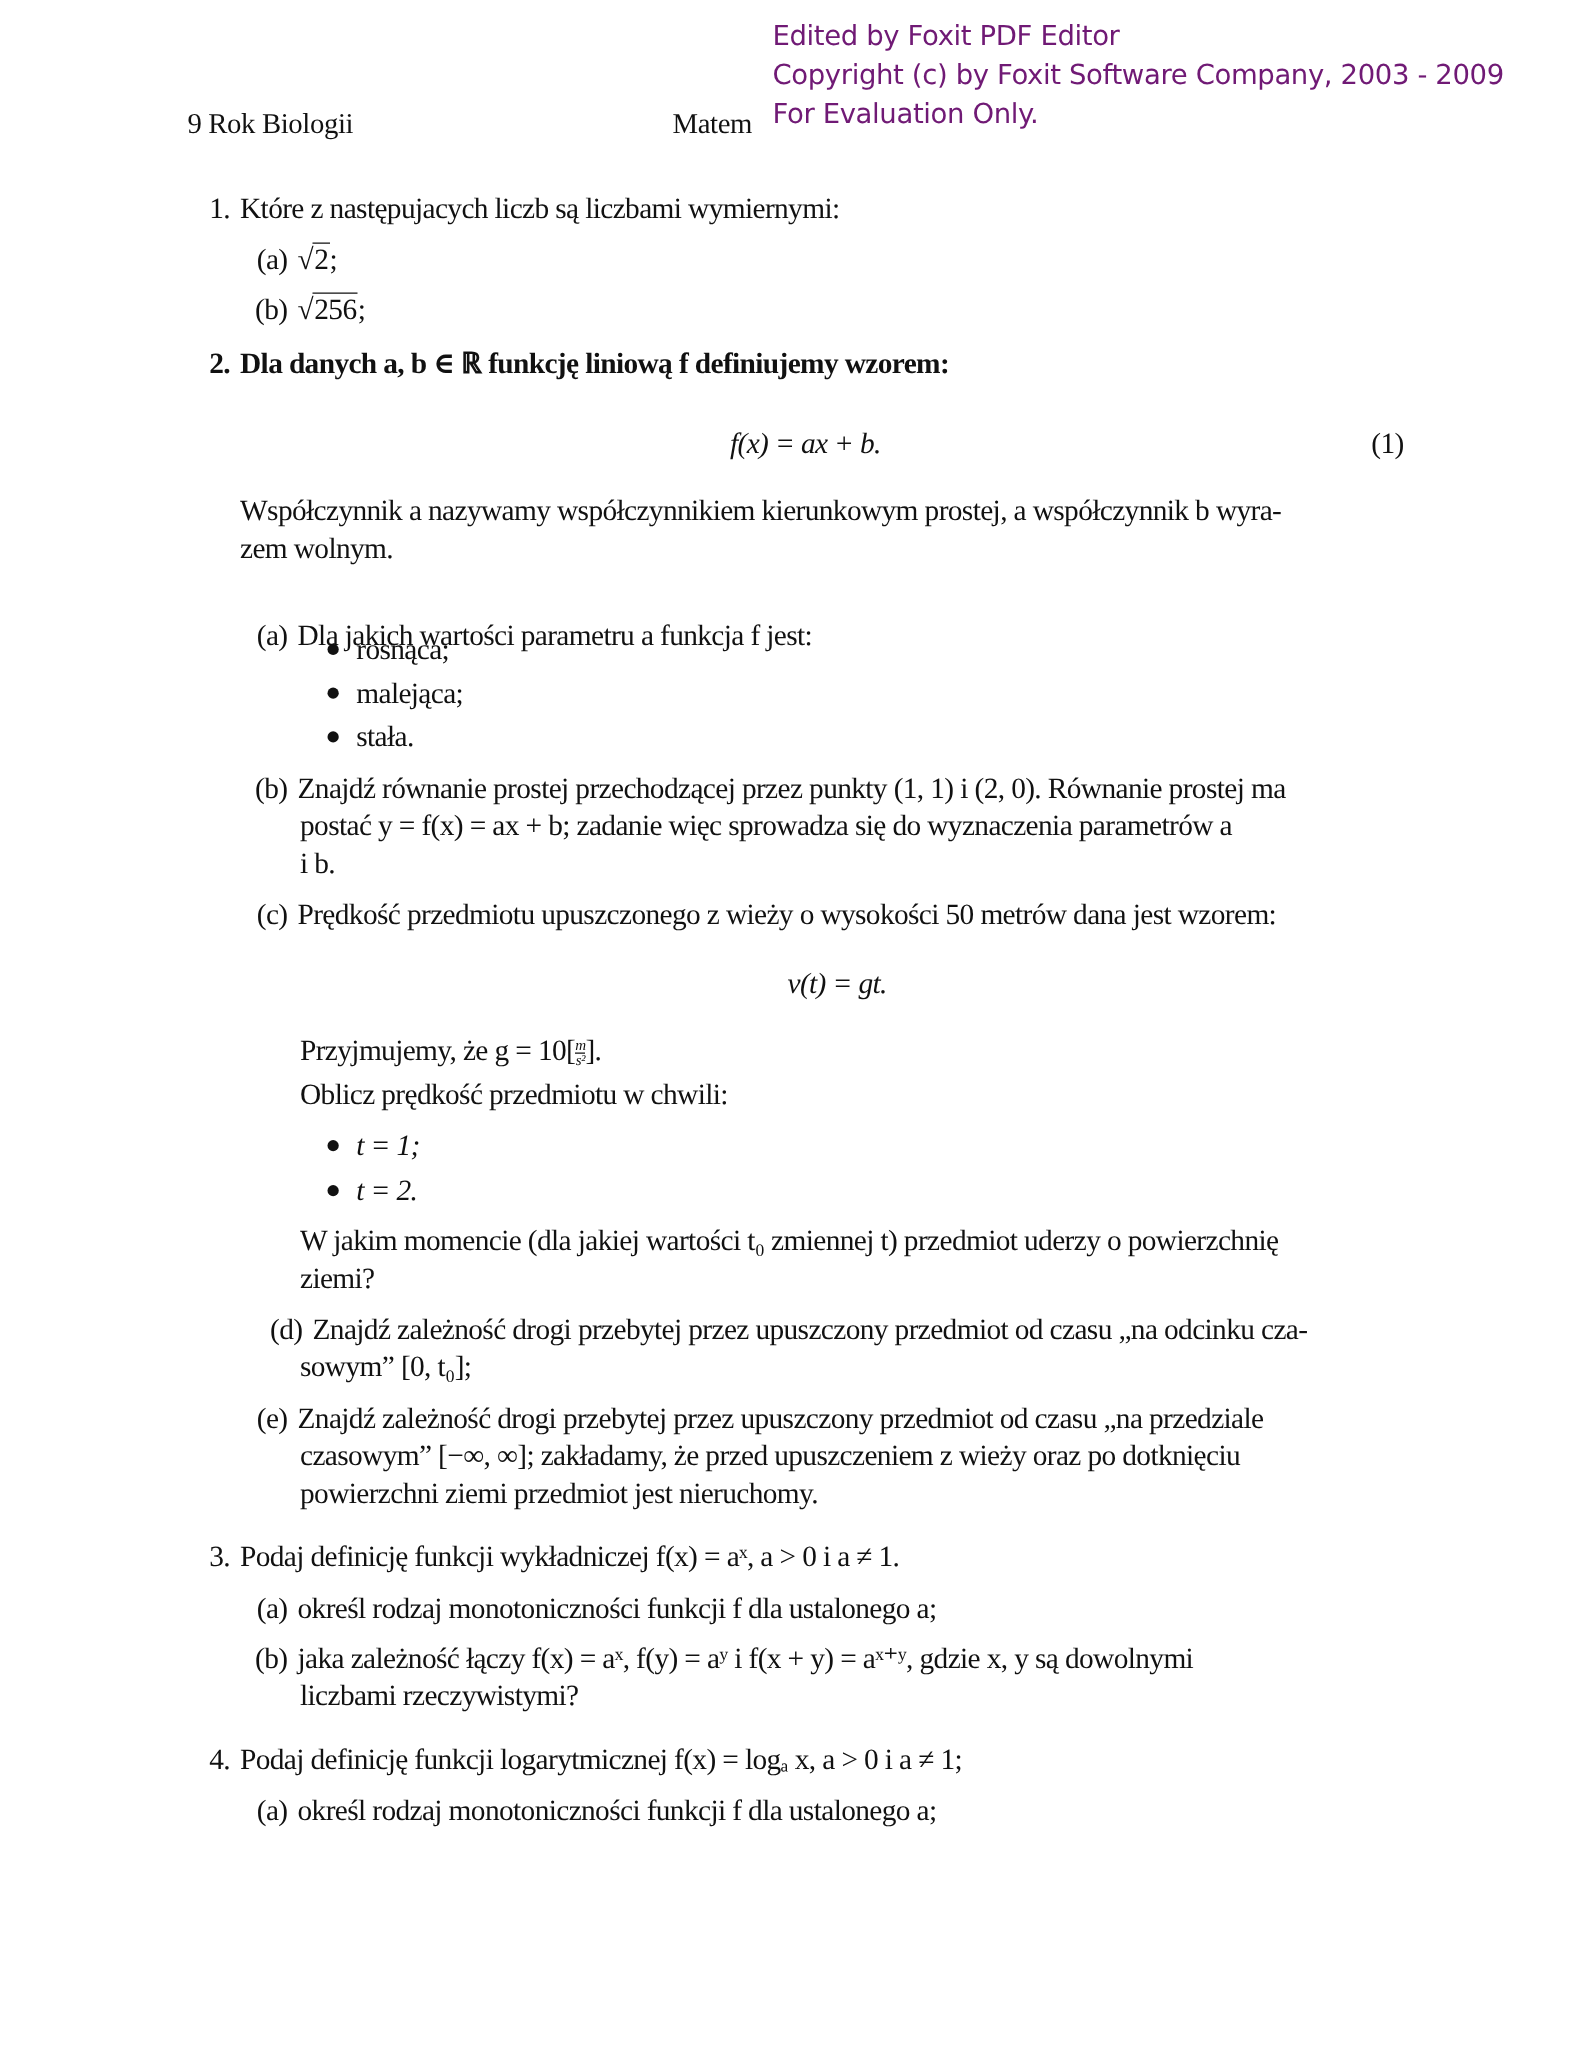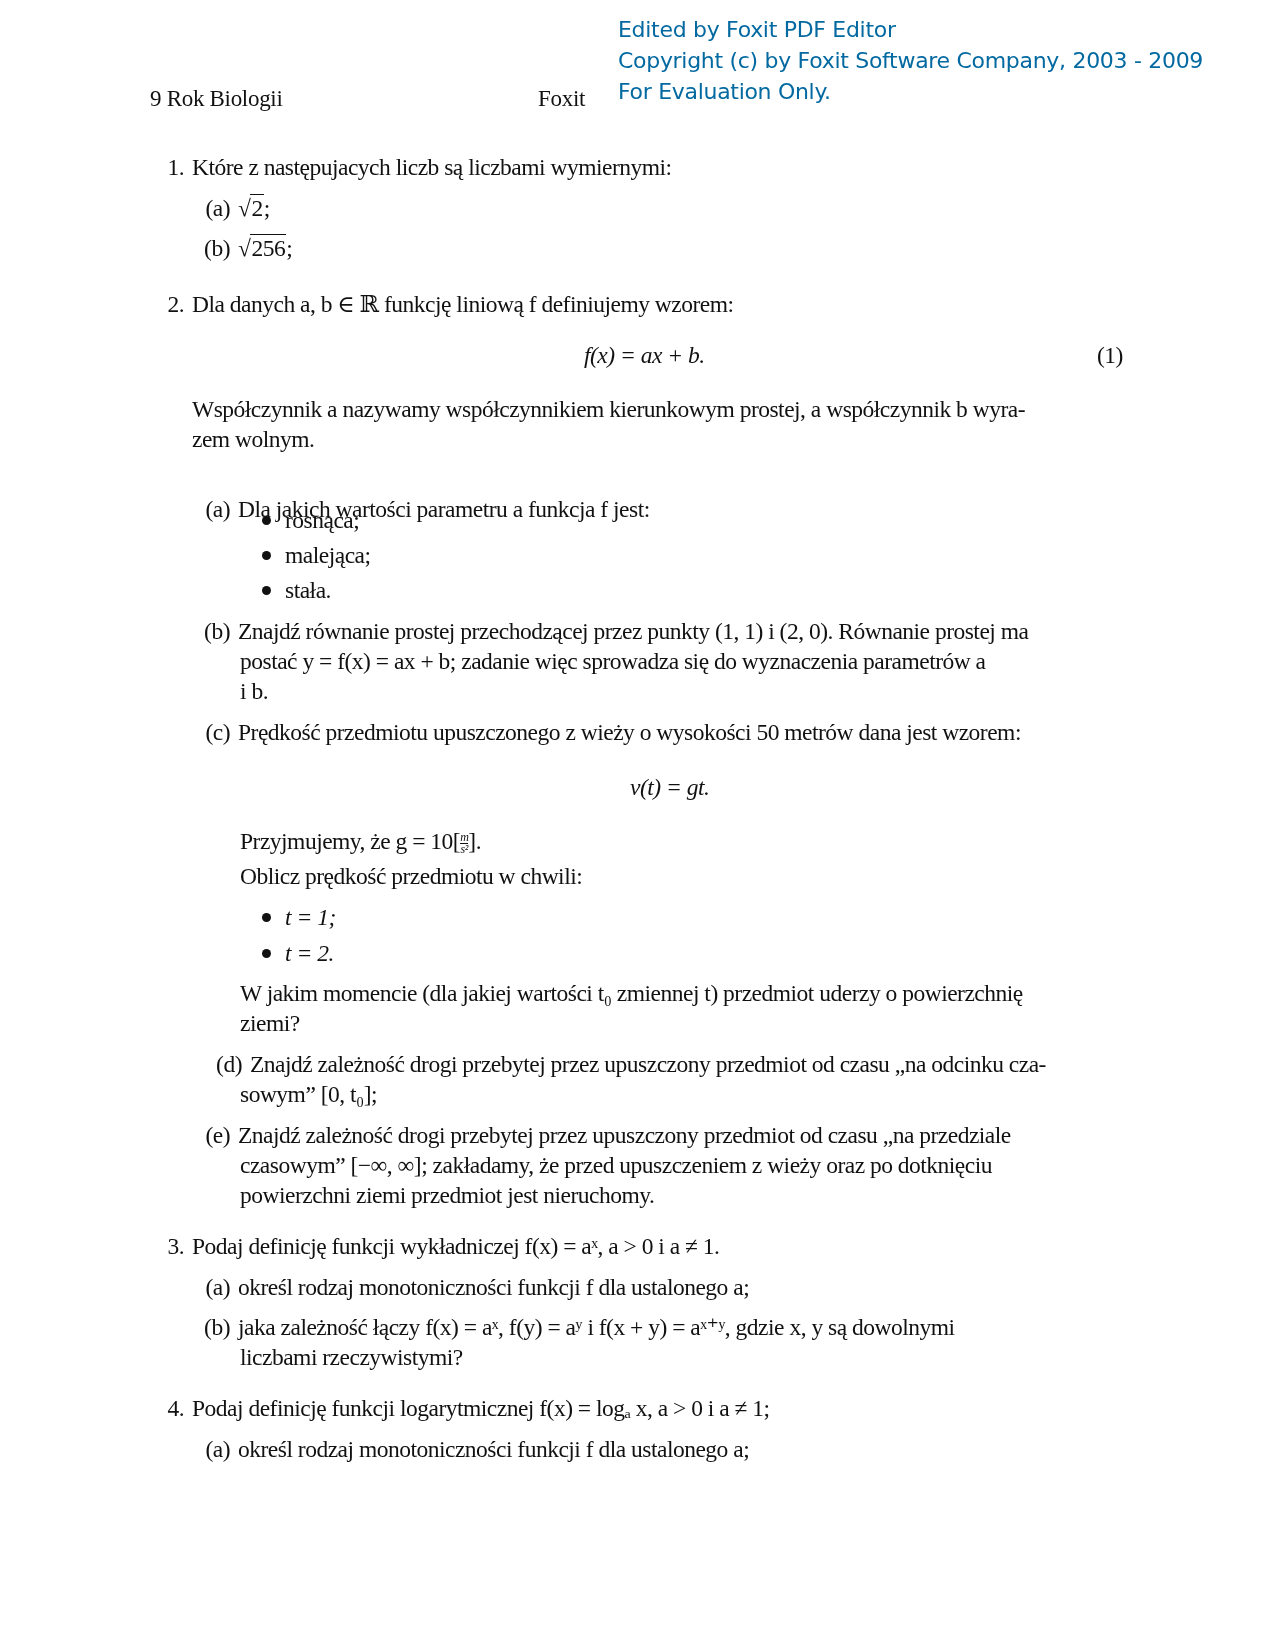--- a/index.html
+++ b/index.html
@@ -2,53 +2,53 @@
 <html><head>
 <meta charset="utf-8">
 <style>
   html, body { margin: 0; padding: 0; }
   body {
     width: 1275px; height: 1650px; background: #ffffff; position: relative; overflow: hidden;
     font-family: "Liberation Serif", "DejaVu Serif", serif; color: #111;
   }
   .abs { position: absolute; white-space: nowrap; }
   .hdr { font-size: 23px; letter-spacing: -0.3px; }
-  .wm { font-family: "DejaVu Sans", "Liberation Sans", sans-serif; color: #0369a1; font-size: 22px; letter-spacing: -0.3px; }
+  .wm { font-family: "DejaVu Sans", "Liberation Sans", sans-serif; color: #701a75; font-size: 22px; letter-spacing: -0.3px; }
   .t { font-size: 23.5px; letter-spacing: -0.5px; line-height: 30px; }
   .m { font-style: italic; }
   .num { display: inline-block; width: 34px; text-align: right; margin-right: 8px; }
   .lbl { display: inline-block; width: 44px; text-align: right; margin-right: 8px; }
   .bullet { display: inline-block; width: 9px; height: 9px; border-radius: 50%; background: #111; margin-right: 14px; vertical-align: middle; position: relative; top: -2px; }
   .sqrt { display: inline-block; position: relative; }
   .sqrt .rad { border-top: 1.5px solid #111; padding: 0 1px; }
   .frac { display: inline-block; vertical-align: middle; text-align: center; font-size: 12px; line-height: 11px; font-style: italic; }
   .frac span { display: block; }
   .frac .top { border-bottom: 1px solid #111; }
 </style>
 </head>
 <body>
 
 <div class="abs hdr" style="left:150px; top:86px;">9 Rok Biologii</div>
-<div class="abs hdr" style="left:538px; top:86px;">Foxit</div>
+<div class="abs hdr" style="left:538px; top:86px;">Matem</div>
 
 <div class="abs wm" style="left:618px; top:17px;">Edited by Foxit PDF Editor</div>
 <div class="abs wm" style="left:618px; top:48px;">Copyright (c) by Foxit Software Company, 2003 - 2009</div>
 <div class="abs wm" style="left:618px; top:79px;">For Evaluation Only.</div>
 
 <div class="abs t" style="left:150px; top:152px;">
   <span class="num">1.</span><span>Które z następujacych liczb są liczbami wymiernymi:</span>
 </div>
 <div class="abs t" style="left:186px; top:193px;">
   <span class="lbl">(a)</span><span class="sqrt">√<span class="rad">2</span></span><span>;</span>
 </div>
 <div class="abs t" style="left:186px; top:233px;">
   <span class="lbl">(b)</span><span class="sqrt">√<span class="rad">256</span></span><span>;</span>
 </div>
 
-<div class="abs t" style="left:150px; top:289px;">
+<div class="abs t" style="left:150px; top:276px;font-weight:bold;">
   <span class="num">2.</span><span>Dla danych a, b ∈ ℝ funkcję liniową f definiujemy wzorem:</span>
 </div>
 <div class="abs t m" style="left:584px; top:340px;">f(x) = ax + b.</div>
 <div class="abs t" style="left:1097px; top:340px;">(1)</div>
 <div class="abs t" style="left:192px; top:394px;">Współczynnik a nazywamy współczynnikiem kierunkowym prostej, a współczynnik b wyra-</div>
 <div class="abs t" style="left:192px; top:424px;">zem wolnym.</div>
 
 <div class="abs t" style="left:186px; top:464px;margin-top:30px;">
   <span class="lbl">(a)</span><span>Dla jakich wartości parametru a funkcja f jest:</span>
 </div>

